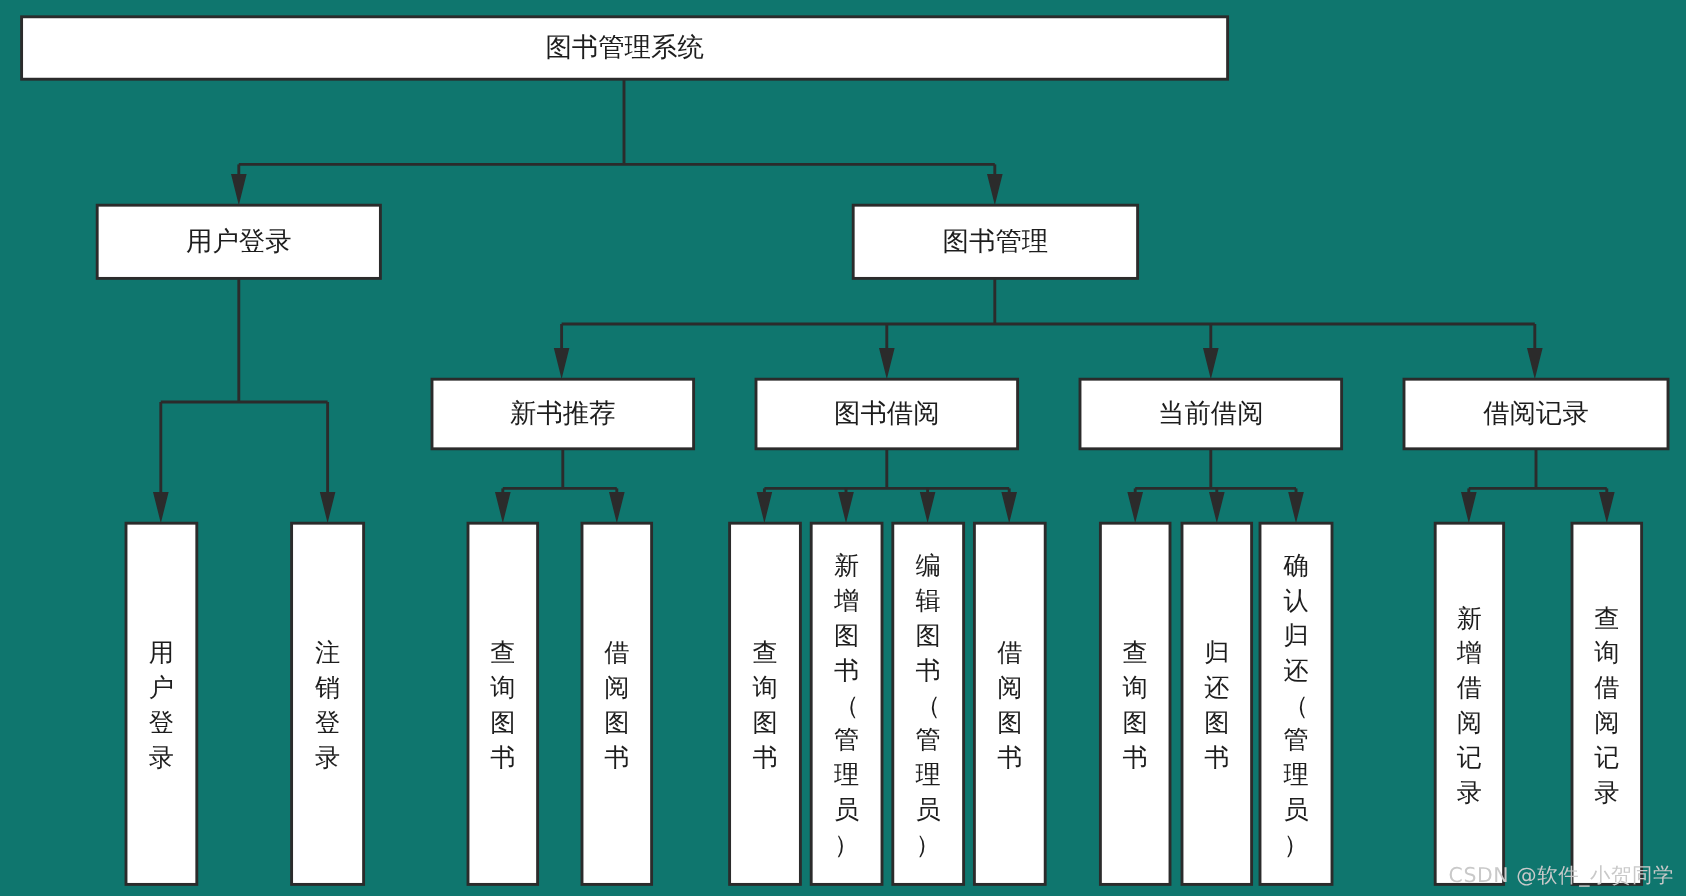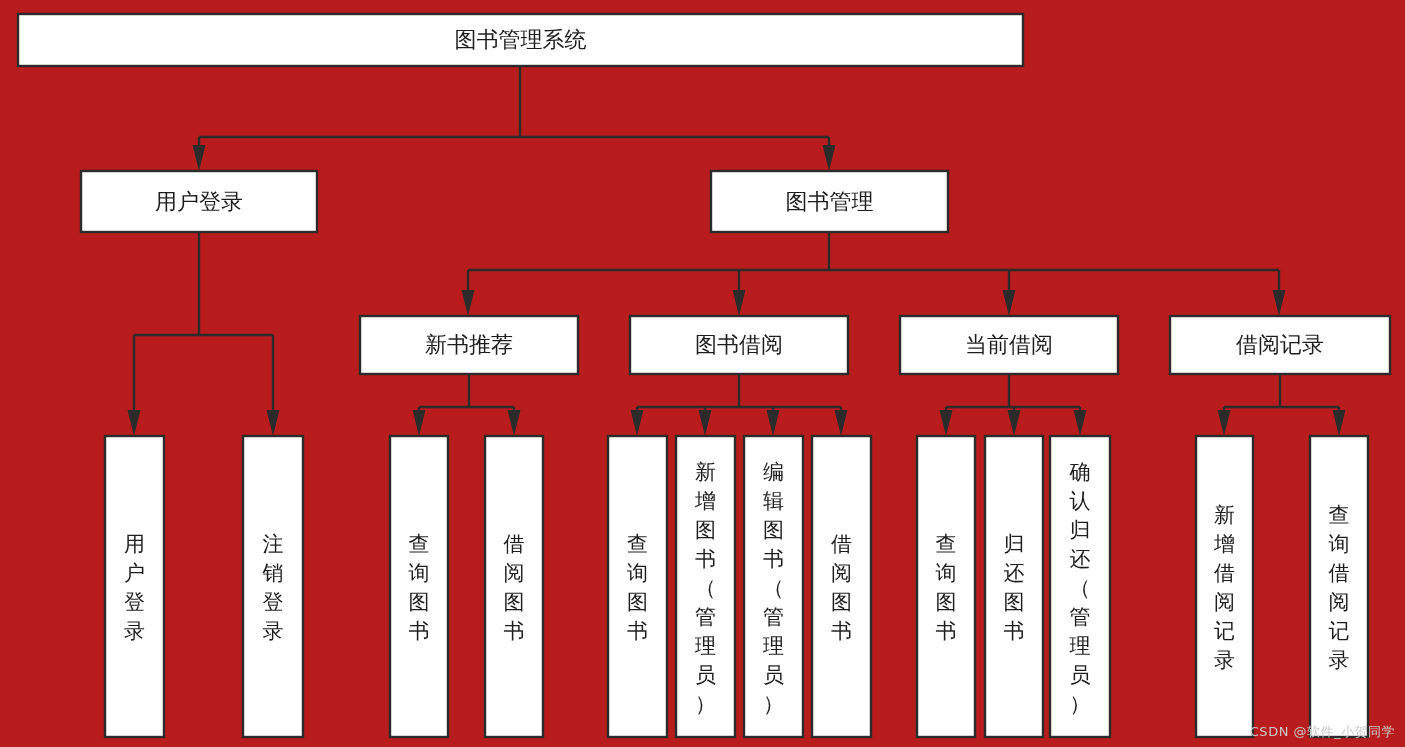--- a/index.html
+++ b/index.html
@@ -10,21 +10,21 @@
   body {
     width: 1405px;
     height: 747px;
     font-family: "DejaVu Sans", "Liberation Sans", sans-serif;
     overflow: hidden;
   }
   #diagram-root {
     position: relative;
     width: 1405px;
     height: 747px;
-    background: #b91c1c;
+    background: #0f766e;
   }
   svg#tree-svg {
     position: absolute;
     left: 0;
     top: 0;
     width: 1405px;
     height: 747px;
     display: block;
   }
   .node-box {
@@ -53,21 +53,21 @@
   }
   .arrow-head {
     fill: #2b2b2b;
     stroke: none;
   }
   .watermark {
     position: absolute;
     right: 10px;
     bottom: 6px;
     color: #c9c9c9;
-    font-size: 13px;
+    font-size: 17px;
     font-family: "DejaVu Sans", "Liberation Sans", sans-serif;
     white-space: nowrap;
     letter-spacing: 0.5px;
     pointer-events: none;
   }
 </style>
 </head>
 <body>
 
 <div id="diagram-root">

